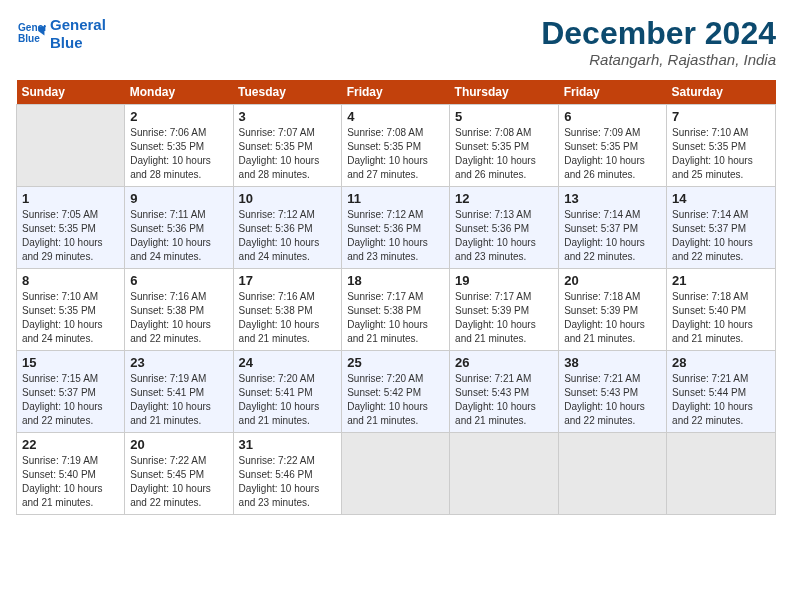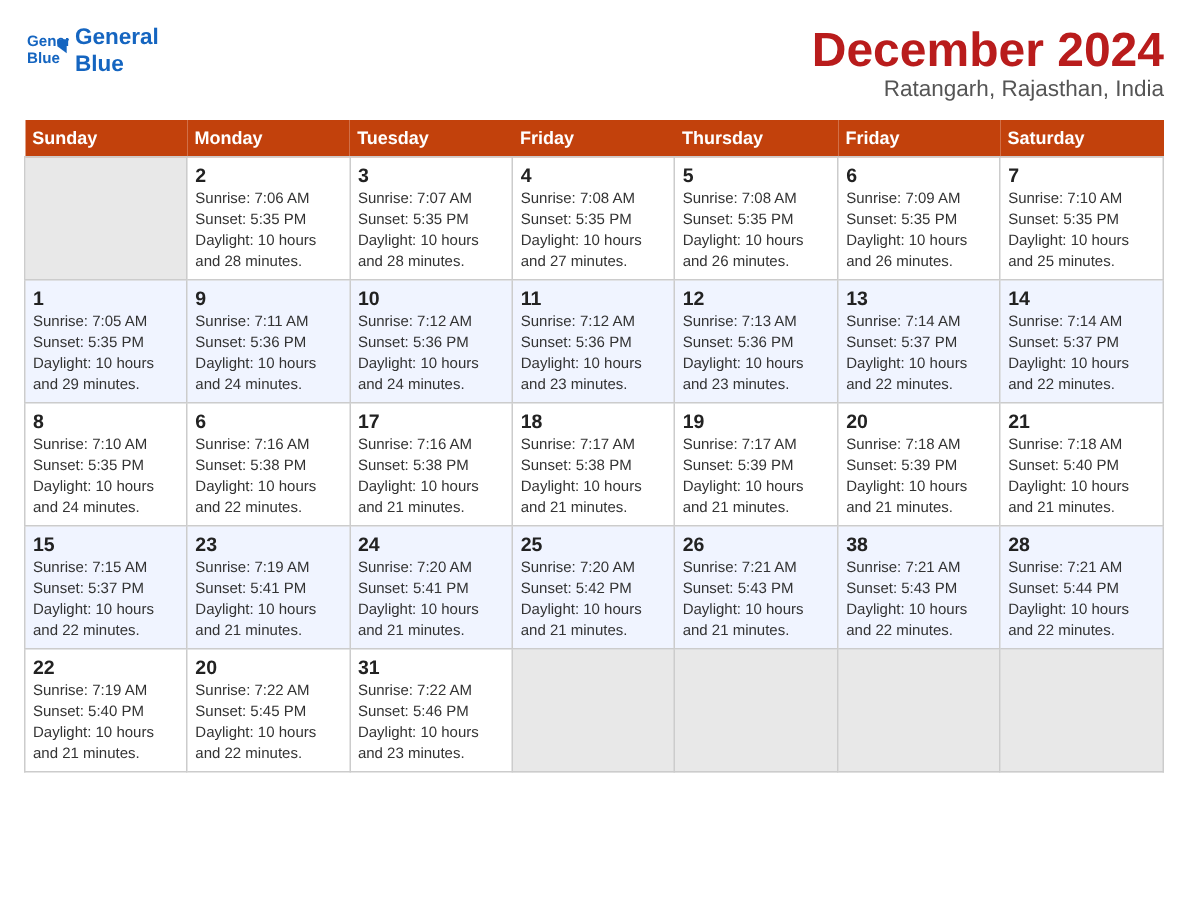--- a/index.html
+++ b/index.html
@@ -28,26 +28,27 @@
       width: 28px;
       height: 28px;
       margin-left: 2px;
     }
     .title-block {
       text-align: right;
     }
     .month-year {
       font-size: 32px;
       font-weight: bold;
-      color: #b91c1c;
+      color: #0c4a6e;
       line-height: 1.1;
     }
     .location {
       font-size: 15px;
       color: #555;
+      font-style: italic;
     }
     table {
       width: 100%;
       border-collapse: collapse;
       font-size: 10.5px;
     }
     thead tr th {
       background-color: #c2410c;
       color: #fff;
       text-align: left;

